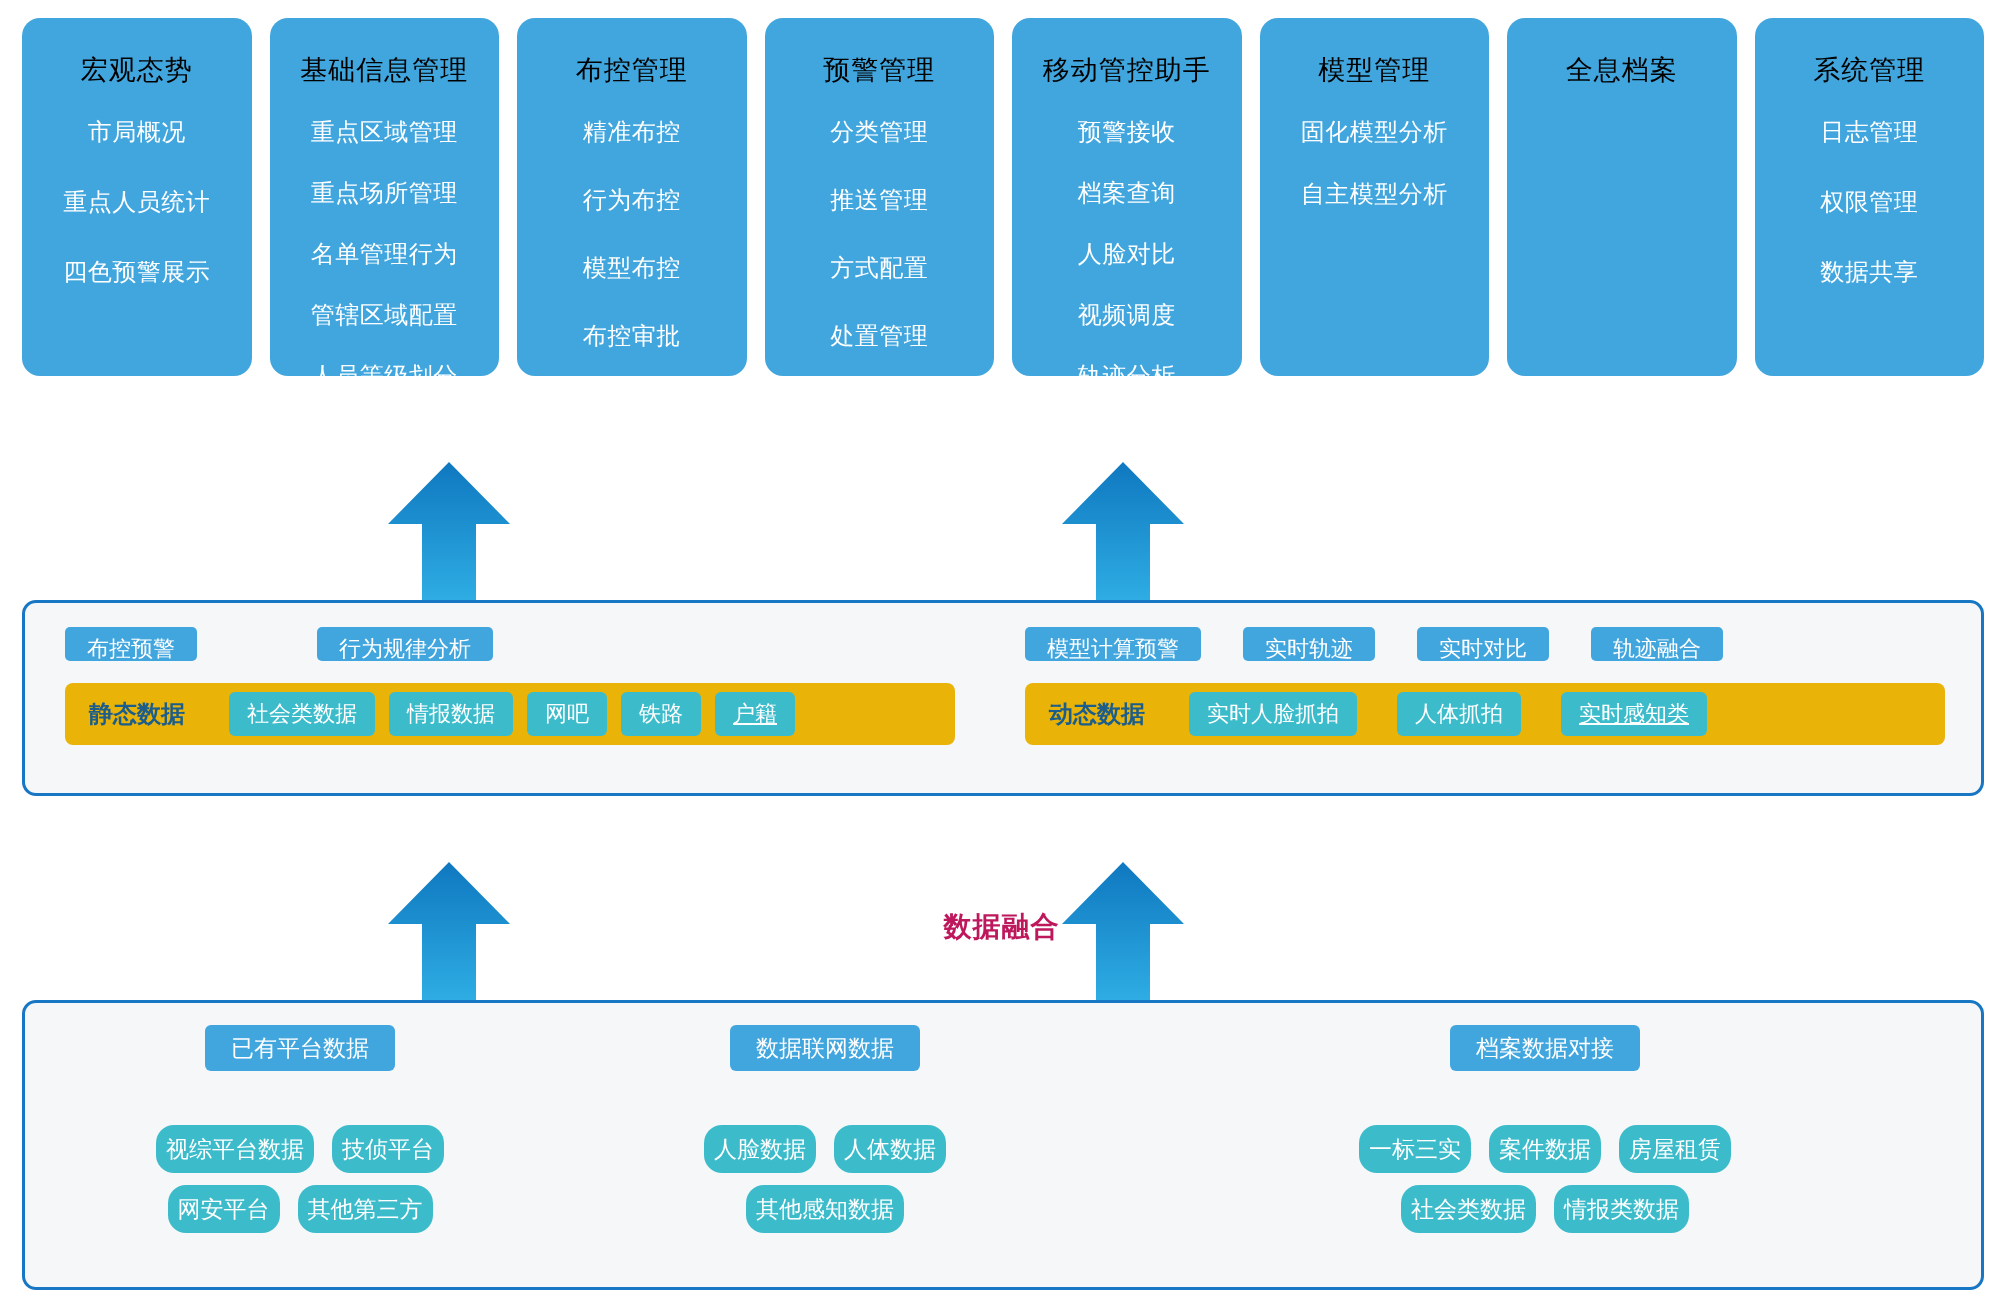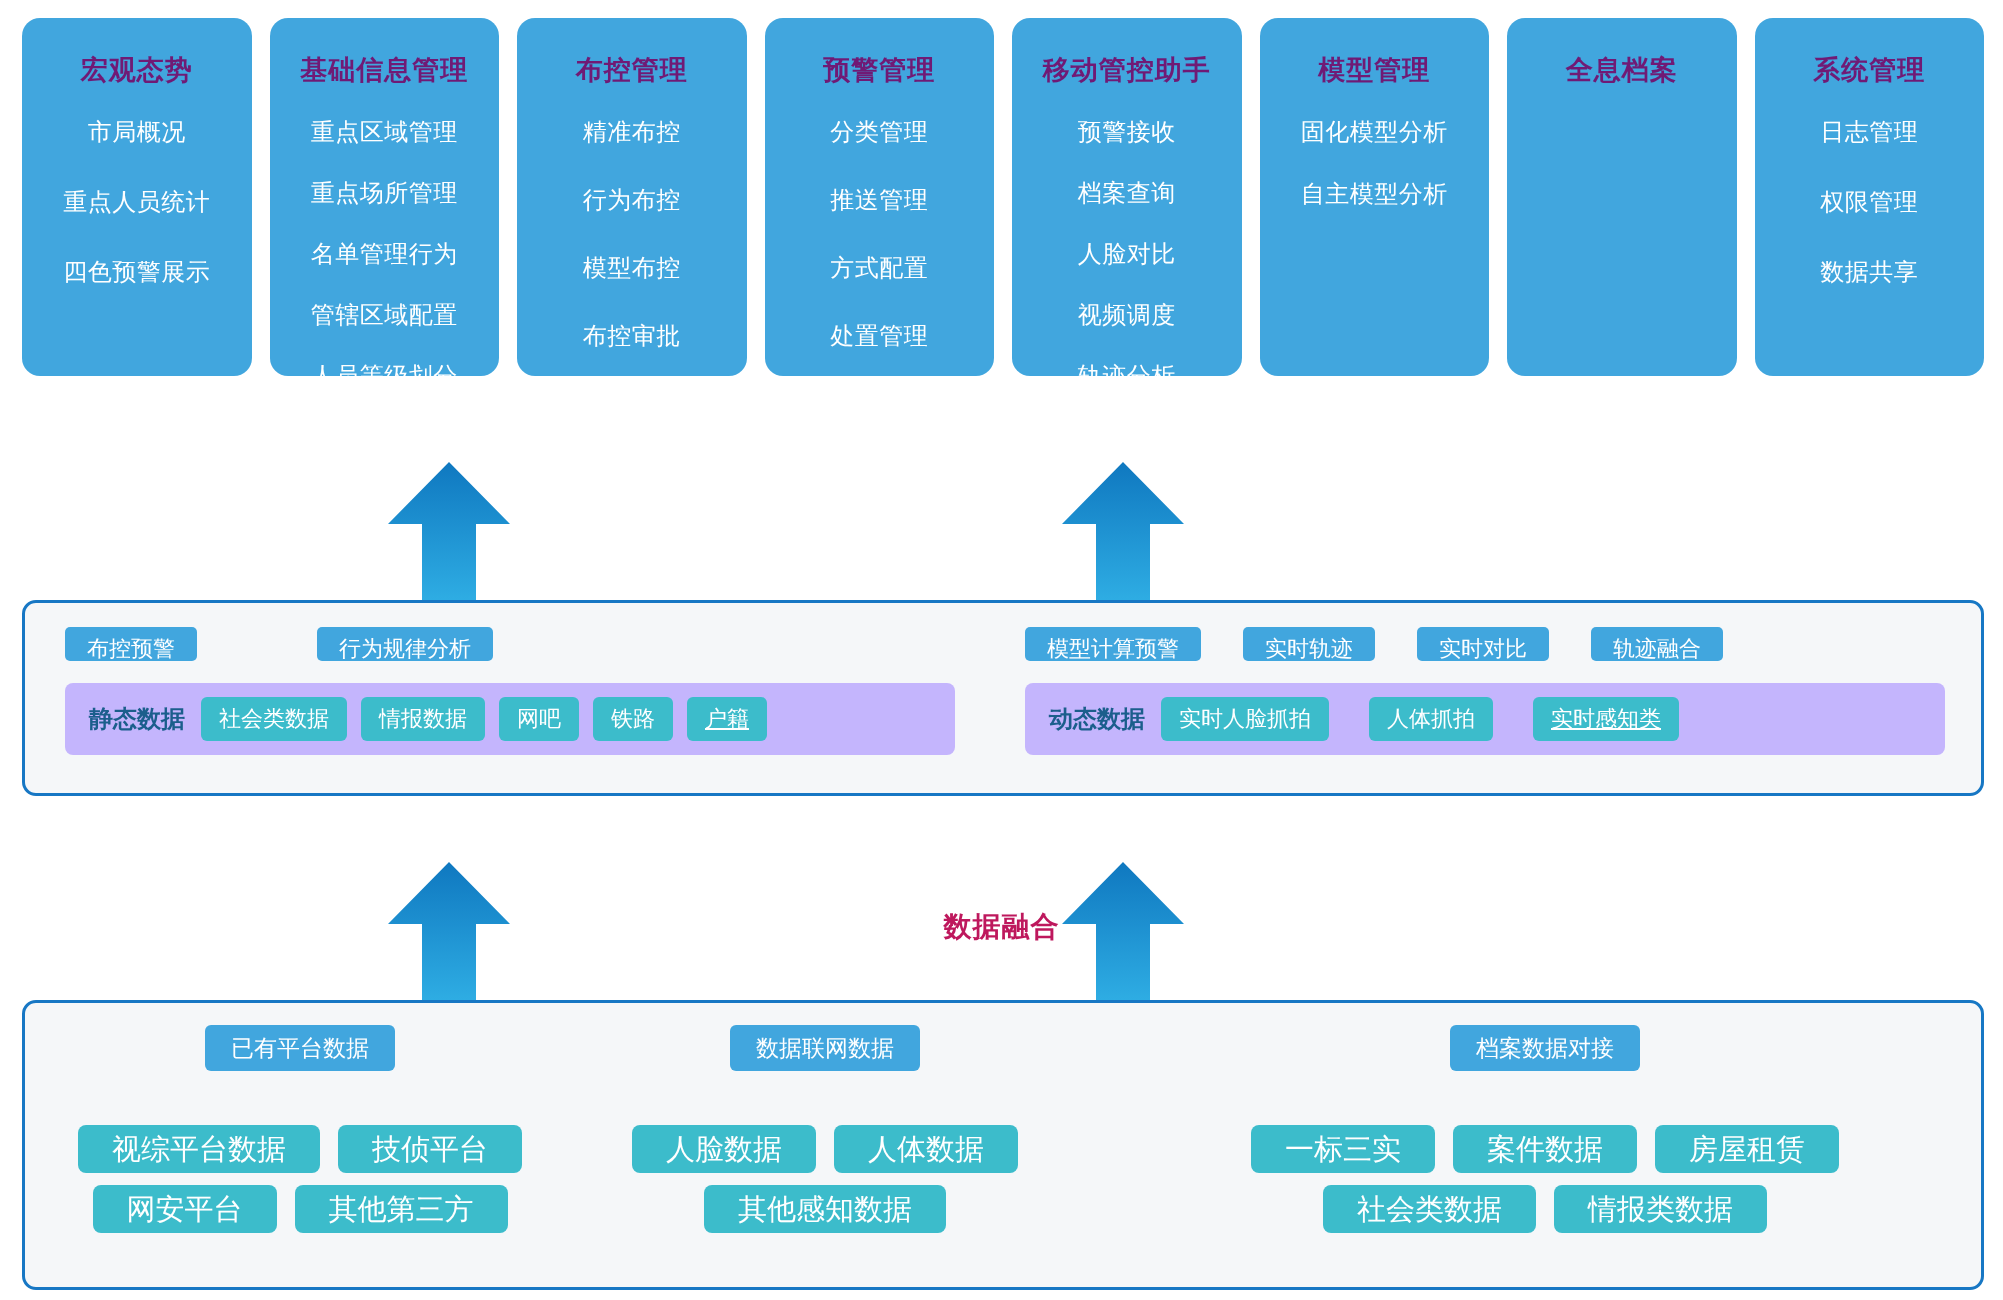--- a/index.html
+++ b/index.html
@@ -34,23 +34,23 @@
     flex: 1 1 0;
     background: #41A6DE;
     border-radius: 18px;
     display: flex;
     flex-direction: column;
     align-items: center;
     padding: 0;
     box-sizing: border-box;
   }
   .module-title {
-    color: #701a75;
+    color: #000000;
     font-size: 27px;
-    font-weight: bold;
+    font-weight: normal;
     letter-spacing: 1px;
     margin-top: 34px;
     margin-bottom: 2px;
     white-space: nowrap;
     text-align: center;
   }
   .module-items {
     width: 100%;
     display: flex;
     flex-direction: column;
@@ -111,27 +111,28 @@
     font-size: 22px;
     height: 34px;
     line-height: 44px;
     text-align: center;
     white-space: nowrap;
     padding: 0 22px;
     box-sizing: border-box;
   }
   .data-group {
     margin-top: 16px;
-    background: #c4b5fd;
+    background: #eab308;
     border-radius: 8px;
-    height: 72px;
+    height: 62px;
     display: flex;
     align-items: center;
     padding: 0 14px;
     box-sizing: border-box;
+    gap: 28px;
   }
   .group-label {
     color: #1B5E8C;
     font-size: 24px;
     font-weight: bold;
     white-space: nowrap;
     padding: 0 16px 0 10px;
   }
   .teal-chip {
     background: #3CBCCB;
@@ -201,25 +202,25 @@
   .chip-rows { width: 100%; }
   .chip-row {
     display: flex;
     justify-content: center;
     margin-bottom: 12px;
   }
   .chip-row:last-child { margin-bottom: 0; }
   .src-chip {
     background: #3CBCCB;
     color: #FFFFFF;
-    border-radius: 8px;
-    font-size: 29px;
+    border-radius: 18px;
+    font-size: 23px;
     height: 48px;
     line-height: 48px;
-    padding: 0 34px;
+    padding: 0 10px;
     white-space: nowrap;
     text-align: center;
     margin: 0 9px;
     box-sizing: border-box;
   }
 </style>
 </head>
 <body>
 
 <div id="stage">

